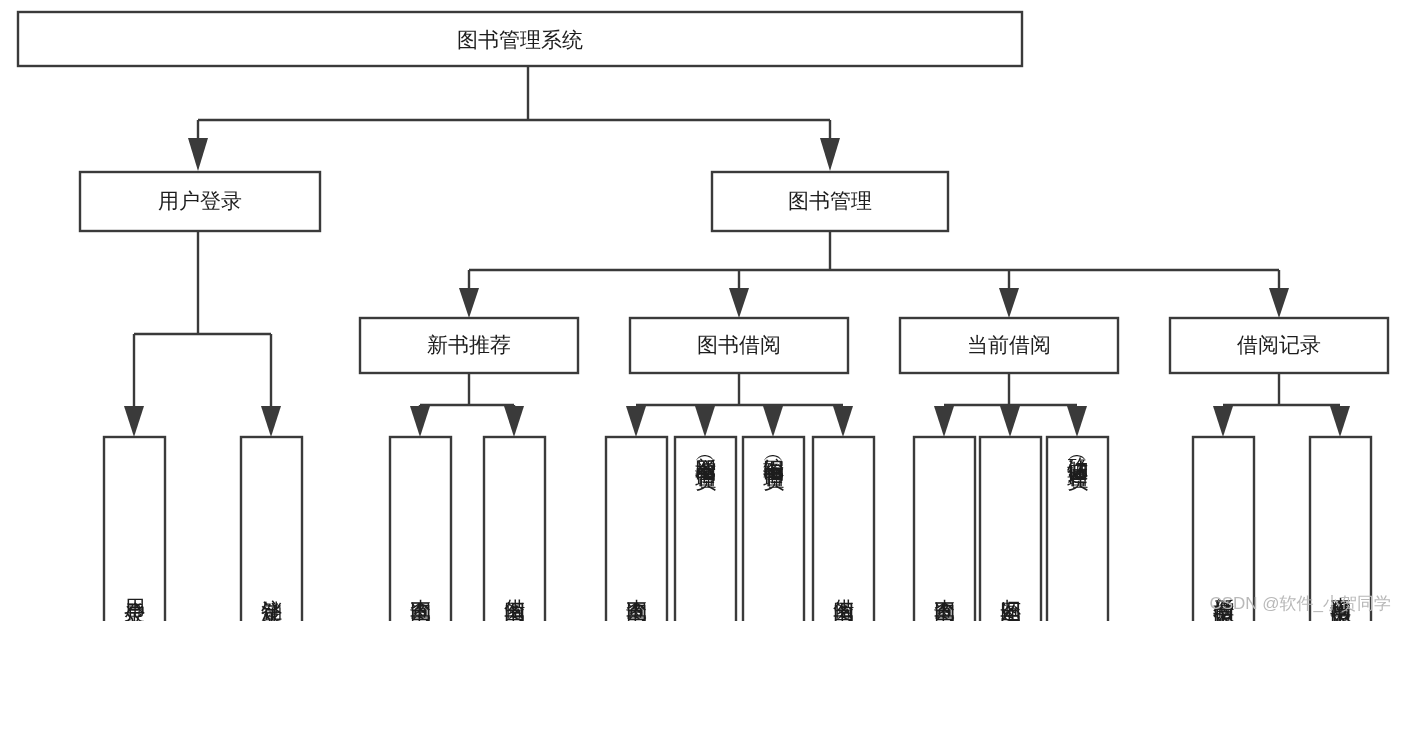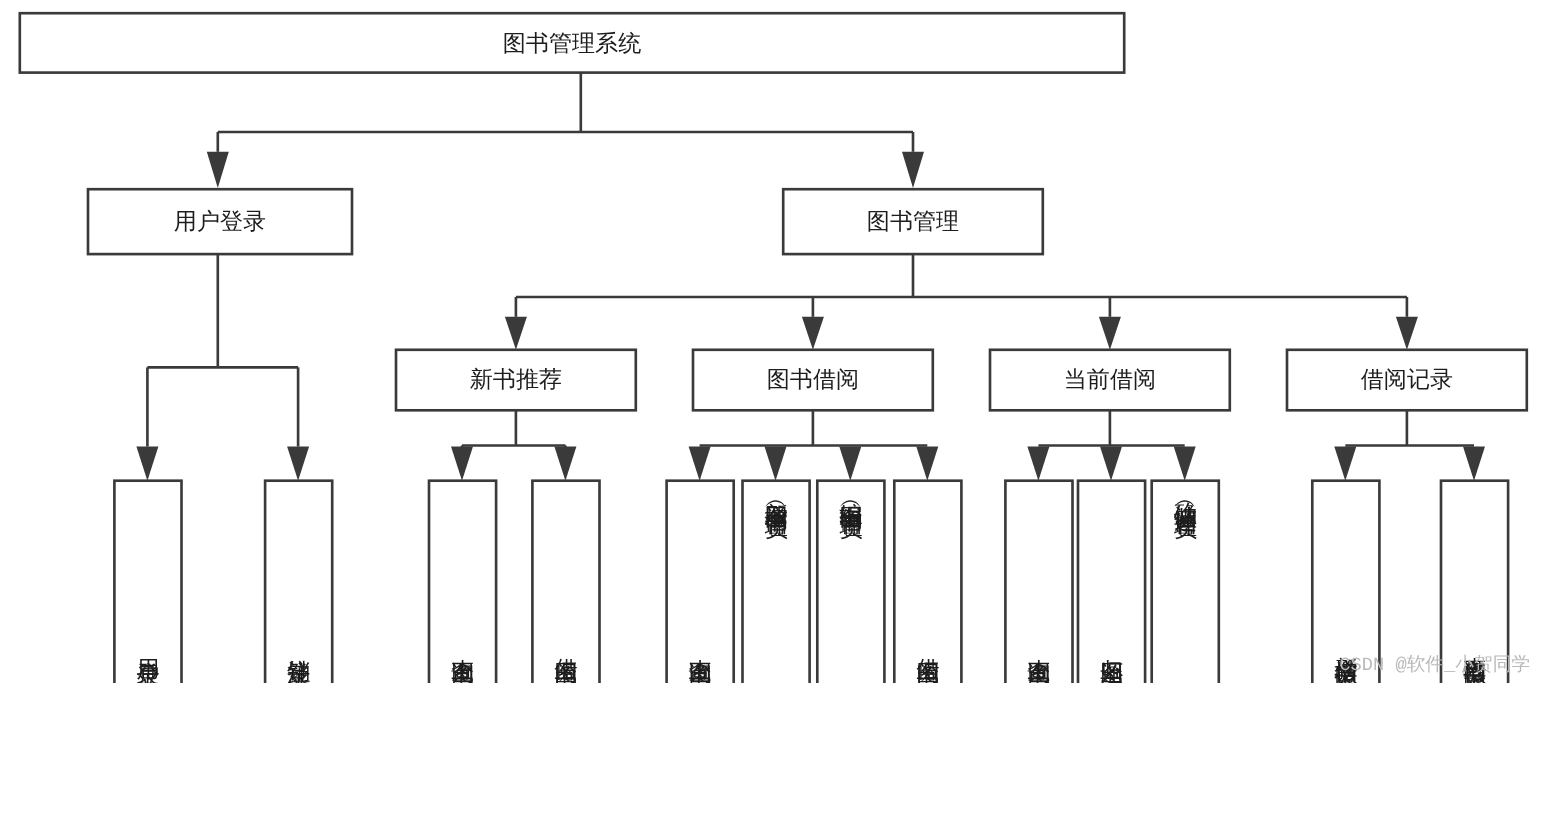--- a/index.html
+++ b/index.html
@@ -60,21 +60,21 @@
     font-size: 21px;
     line-height: 1.16;
     letter-spacing: 2px;
     color: #1d1d1d;
     white-space: nowrap;
   }
   .watermark {
     position: absolute;
     right: 14px;
     bottom: 6px;
-    font-family: Liberation Mono, monospace;
+    font-family: Liberation Sans, sans-serif;
     font-size: 17px;
     color: #b9b9b9;
     white-space: nowrap;
     user-select: none;
   }
 </style>
 </head>
 <body>
 
 <div id="canvas">

